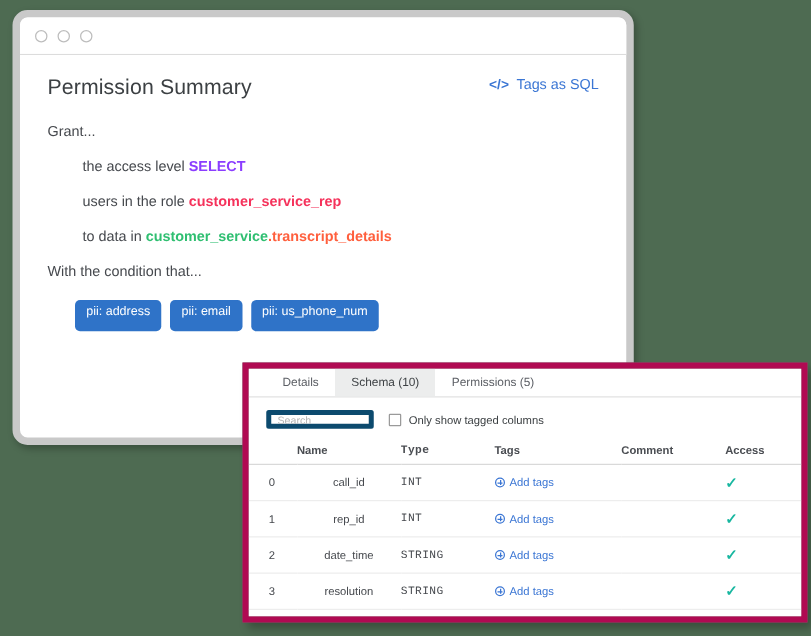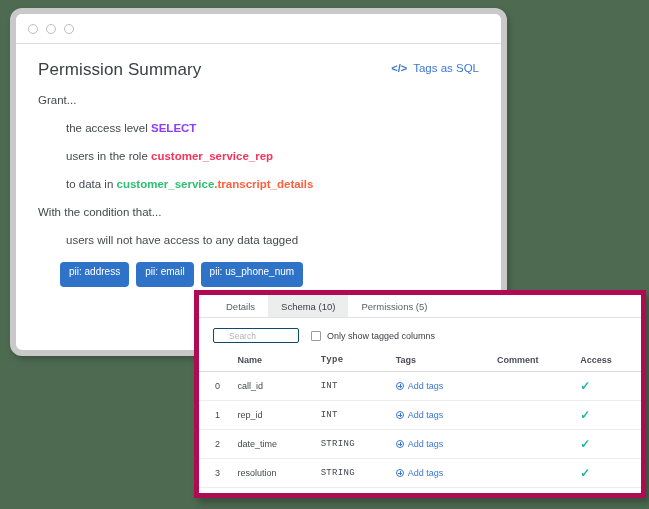--- a/index.html
+++ b/index.html
@@ -36,21 +36,21 @@
     border: 1.4px solid #bdbdbd;
     background: #ffffff;
   }
   .win-body { padding: 16px 22px 0 22px; position: relative; }
 
   .page-title {
     font-size: 17px;
     color: #3c4043;
     font-weight: 400;
     letter-spacing: .1px;
-    margin-bottom: 14px;
+    margin-bottom: 20px;
   }
   .sql-link {
     position: absolute;
     right: 22px; top: 18px;
     display: flex; align-items: center; gap: 6px;
     color: #3b76d4;
     font-size: 11.5px;
     cursor: pointer;
   }
   .sql-link .code-icon { font-size: 11px; font-weight: 700; }
@@ -105,25 +105,25 @@
   }
   .tab.active { background: #eceded; color: #3c4043; }
 
   .filters {
     display: flex; align-items: center;
     gap: 12px;
     padding: 10px 0 9px 14px;
   }
   .search {
     width: 86px; height: 15px;
-    border: 1px solid #0c4a6e;
+    border: 4px solid #0c4a6e;
     border-radius: 2px;
     font-size: 8.5px;
     color: #9a9a9a;
-    padding: 0 15px;
+    padding: 0 5px;
     font-family: "Liberation Sans", sans-serif;
     background: #fff;
   }
   .search::placeholder { color: #b5b5b5; }
   .chk-wrap { display: flex; align-items: center; gap: 6px; cursor: pointer; }
   .chk {
     width: 10px; height: 10px;
     border: 1px solid #9a9a9a;
     border-radius: 1px;
     background: #fff;
@@ -137,21 +137,21 @@
     padding: 3px 0 6px 0;
     border-bottom: 1px solid #d9d9d9;
   }
   table.schema td {
     font-size: 9px; color: #45484d;
     padding: 7px 0 7px 0;
     border-bottom: 1px solid #ededed;
     vertical-align: middle;
   }
   .c-idx   { width: 38px; padding-left: 16px !important; color: #6b6e73; }
-  .c-name  { width: 82px; }
+  .c-name  { width: 82px; text-align: center; }
   .c-type  { width: 74px; font-family: "Liberation Mono", monospace; font-size: 8px; letter-spacing: .3px; }
   .c-tags  { width: 100px; }
   .c-comm  { width: 82px; }
   .c-acc   { width: 60px; }
   .addtags {
     color: #3b76d4; font-size: 9px;
     display: inline-flex; align-items: center; gap: 4px;
     cursor: pointer;
   }
   .plus-ic {
@@ -195,21 +195,20 @@
       <div class="clause">
         <span>users in the role </span><span class="tok tok-role">customer_service_rep</span>
       </div>
 
       <div class="clause">
         <span>to data in </span><span class="tok tok-schema">customer_service</span><span class="tok tok-table">.transcript_details</span>
       </div>
 
       <div class="lead">With the condition that...</div>
 
-      <div class="clause">users will not have access to any data tagged</div>
 
       <div class="tag-row">
         <span class="pill">pii: address</span>
         <span class="pill">pii: email</span>
         <span class="pill">pii: us_phone_num</span>
       </div>
     </div>
   </div>
 
   <div class="panel">

